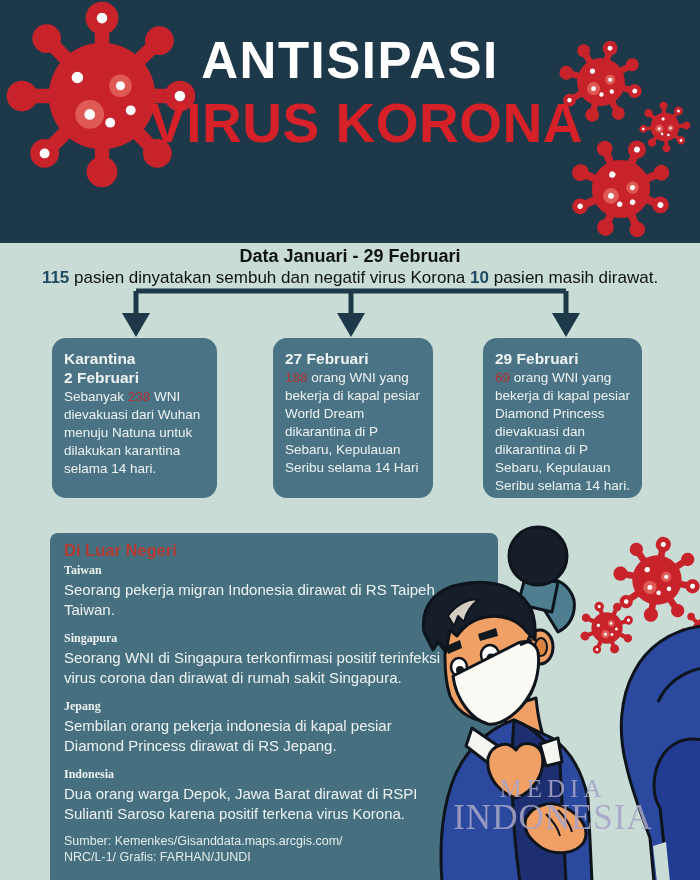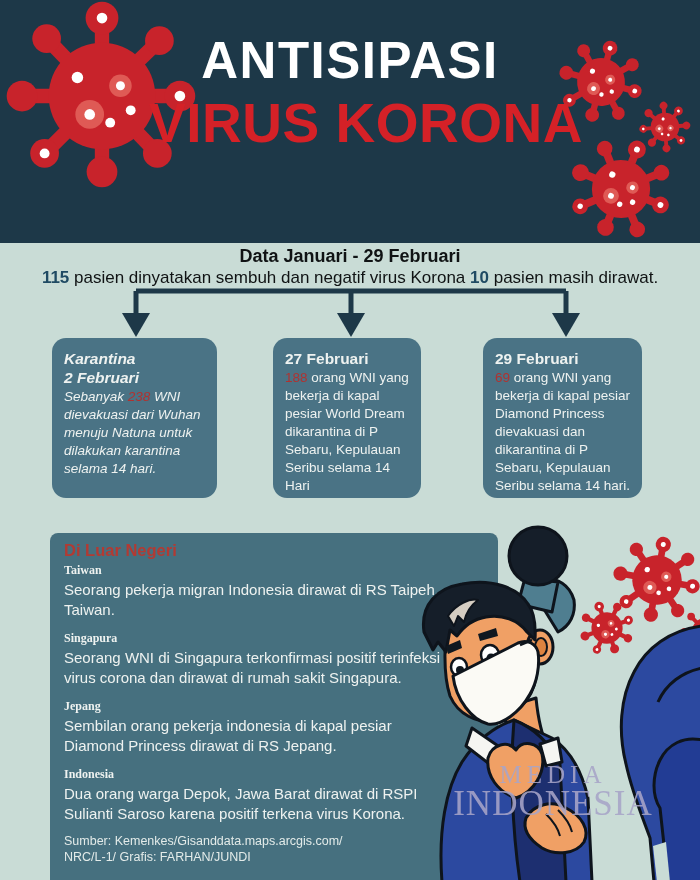--- a/index.html
+++ b/index.html
@@ -23,41 +23,41 @@
   
   .connector{position:absolute;left:0;top:0;width:700px;height:880px;pointer-events:none;}
   
   .card{
     position:absolute;top:338px;height:160px;background:#4a7385;border-radius:14px;
     color:#eef2f0;padding:11px 10px 0 12px;box-sizing:border-box;
   }
   .card .c-title{font-size:15.5px;line-height:19px;font-weight:700;}
   .card .c-body{font-size:13.5px;line-height:18px;margin-top:1px;}
   .card .c-num{color:#b03230;}
-  .card1{left:52px;width:165px;font-style:italic;}
-  .card2{left:273px;width:148px;}
+  .card1{left:52px;width:165px;}
+  .card2{left:273px;width:160px;}
   .card3{left:483px;width:159px;}
   
   .panel{
     position:absolute;left:50px;top:513px;width:448px;height:367px;background:#46707f;
     border-radius:8px 8px 0 0;color:#eef2f0;box-sizing:border-box;
     padding:7px 49px 0 14px;overflow:hidden;z-index:2;margin-top:20px;
   }
   .panel .p-head{font-size:16.5px;font-weight:700;color:#b23a33;line-height:20px;}
   .panel .country{font-size:12px;font-weight:700;line-height:20px;margin-top:9px;font-family:Liberation Serif, serif;}
   .panel .entry-text{font-size:15px;line-height:19.5px;}
   .panel .source{margin-top:10px;font-size:12.5px;line-height:16px;color:#e3ebe9;}
   
   .person{position:absolute;left:400px;top:500px;width:300px;height:380px;z-index:3;}
   
   .watermark{
     position:absolute;left:428px;top:763px;width:250px;text-align:center;z-index:4;
     font-family:"Liberation Serif",serif;color:#a8a5c8;opacity:.88;
   }
-  .watermark .w1{font-size:25px;line-height:24px;letter-spacing:5px;}
+  .watermark .w1{font-size:25px;line-height:24px;letter-spacing:5px;margin-top:14px;}
   .watermark .w2{font-size:35px;line-height:33px;letter-spacing:1px;}
   .watermark .w3{font-size:11px;line-height:14px;letter-spacing:2px;font-family:"Liberation Sans",sans-serif;}
 </style>
 </head>
 <body>
 
 <div class="page">
 
   <div class="header">
     <svg class="header-viruses" viewBox="0 0 700 243">

